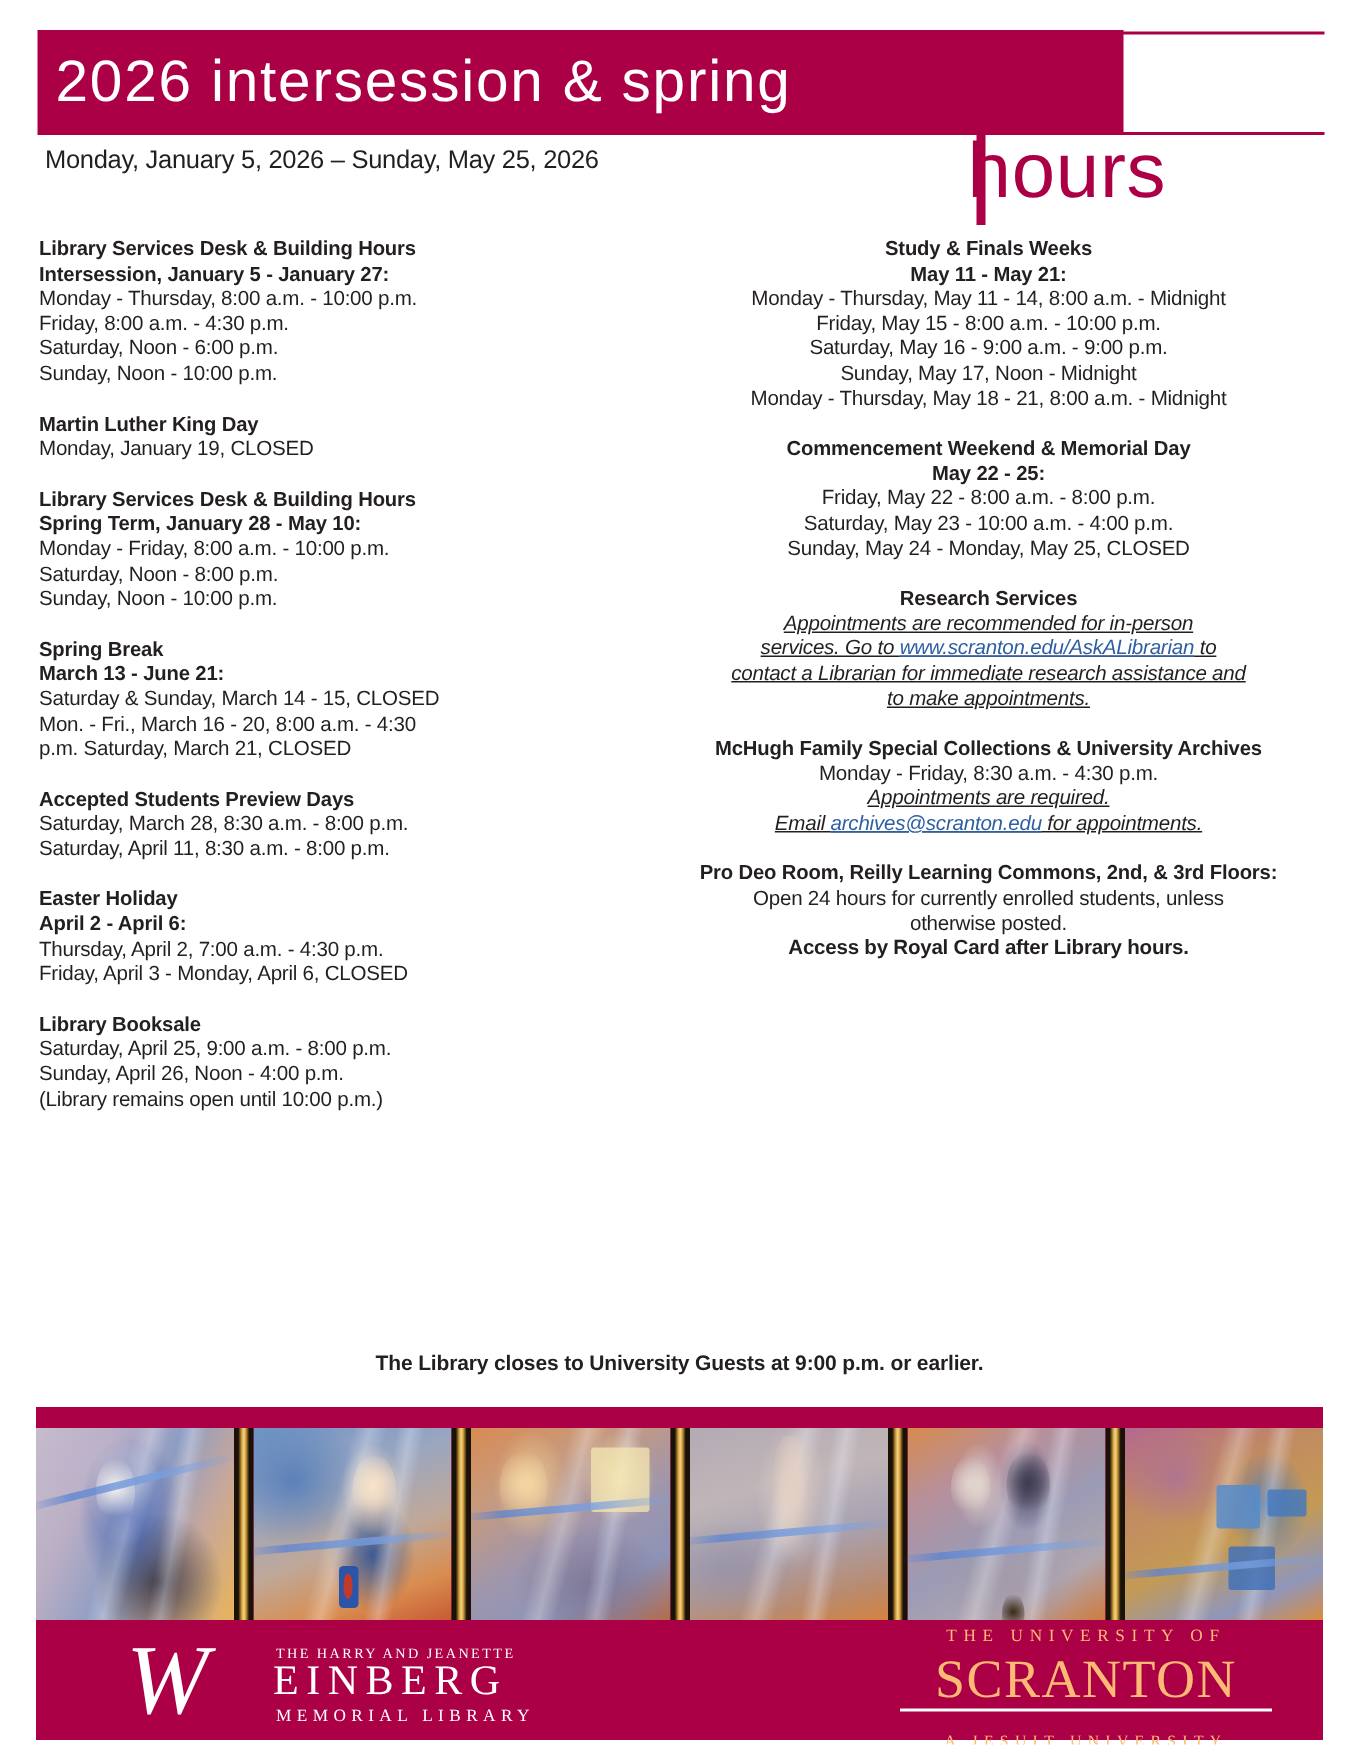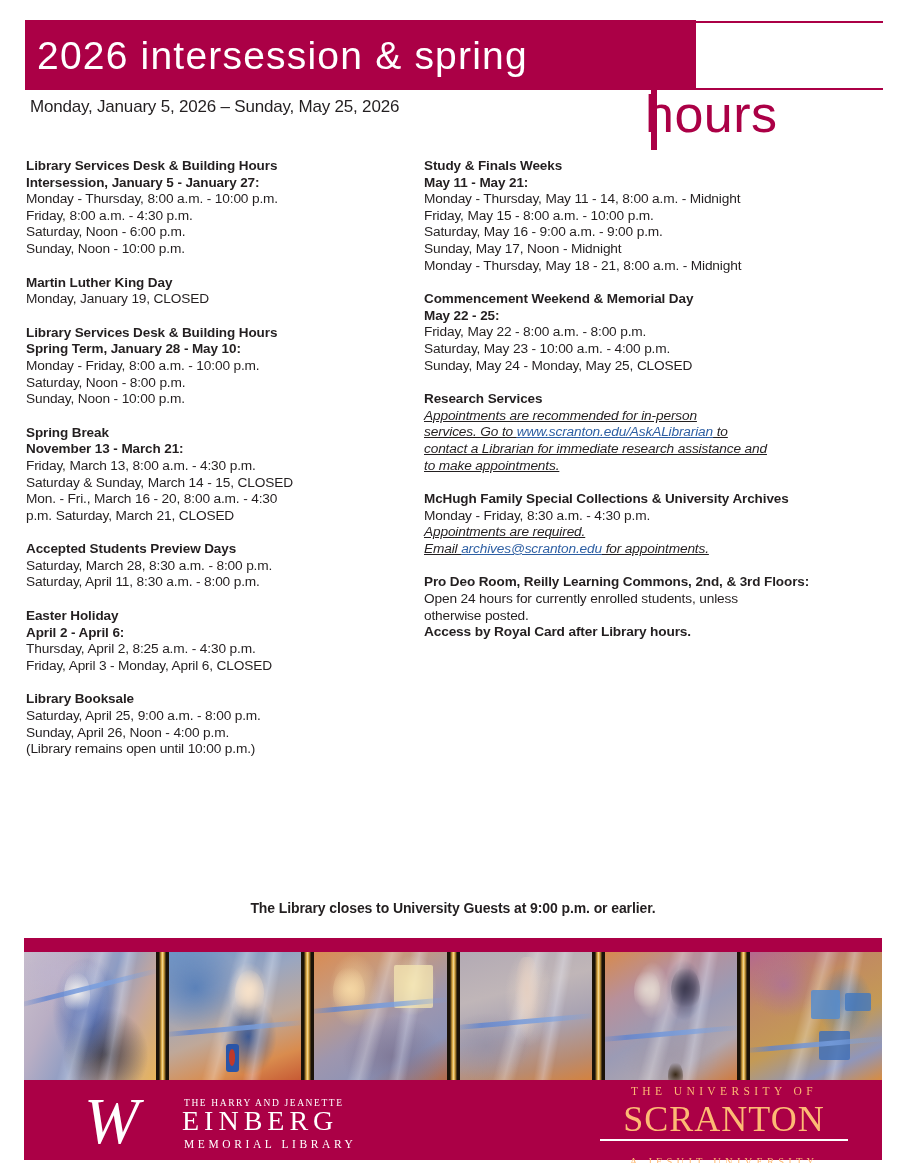--- a/index.html
+++ b/index.html
@@ -5,21 +5,21 @@
   html,body{margin:0;padding:0;background:#ffffff;}
   body{
     width:906px;height:1163px;position:relative;overflow:hidden;
     font-family:"Liberation Sans","DejaVu Sans",sans-serif;
     color:#231f20;
   }
 
   
   #header{position:absolute;left:0;top:0;width:906px;height:150px;}
   #title-block{
-    position:absolute;left:25px;top:20px;width:671px;height:70px;
+    position:absolute;left:25px;top:20px;width:724px;height:70px;
     background:#AB0046;
   }
   #title-text{
     position:absolute;left:12px;top:50%;transform:translateY(-50%);
     color:#ffffff;font-size:39px;font-weight:300;letter-spacing:1.2px;
     white-space:nowrap;line-height:1;
   }
   #rule-top{
     position:absolute;left:657px;top:21px;width:226px;height:2px;background:#AB0046;
   }
@@ -35,21 +35,21 @@
   }
   #date-range{
     position:absolute;left:30px;top:97px;
     font-size:17px;font-weight:400;color:#231f20;letter-spacing:-0.2px;white-space:nowrap;
   }
 
   
   #columns{position:absolute;left:0;top:158px;width:906px;}
   .col{position:absolute;top:0;}
   #col-left{left:26px;width:380px;}
-  #col-right{left:424px;width:470px;}
+  #col-right{left:424px;width:470px;text-align:center;}
 
   .group{margin-bottom:17px;}
   .group:last-child{margin-bottom:0;}
   .g-head{
     font-size:13.5px;font-weight:bold;line-height:16.6px;color:#231f20;
     letter-spacing:-0.1px;
   }
   .g-line{
     font-size:13.7px;font-weight:400;line-height:16.6px;color:#231f20;
     letter-spacing:-0.15px;
@@ -182,35 +182,34 @@
       </div>
       <div class="group">
         <div class="g-head">Library Services Desk &amp; Building Hours</div>
         <div class="g-head">Spring Term, January 28 - May 10:</div>
         <div class="g-line">Monday - Friday, 8:00 a.m. - 10:00 p.m.</div>
         <div class="g-line">Saturday, Noon - 8:00 p.m.</div>
         <div class="g-line">Sunday, Noon - 10:00 p.m.</div>
       </div>
       <div class="group">
         <div class="g-head">Spring Break</div>
-        <div class="g-head">November 13 - March 21:</div>
-        <div class="g-line">Friday, March 13, 8:00 a.m. - 4:30 p.m.</div>
+        <div class="g-head">March 13 - June 21:</div>
         <div class="g-line">Saturday &amp; Sunday, March 14 - 15, CLOSED</div>
         <div class="g-line">Mon. - Fri., March 16 - 20, 8:00 a.m. - 4:30</div>
         <div class="g-line">p.m. Saturday, March 21, CLOSED</div>
       </div>
       <div class="group">
         <div class="g-head">Accepted Students Preview Days</div>
         <div class="g-line">Saturday, March 28, 8:30 a.m. - 8:00 p.m.</div>
         <div class="g-line">Saturday, April 11, 8:30 a.m. - 8:00 p.m.</div>
       </div>
       <div class="group">
         <div class="g-head">Easter Holiday</div>
         <div class="g-head">April 2 - April 6:</div>
-        <div class="g-line">Thursday, April 2, 8:25 a.m. - 4:30 p.m.</div>
+        <div class="g-line">Thursday, April 2, 7:00 a.m. - 4:30 p.m.</div>
         <div class="g-line">Friday, April 3 - Monday, April 6, CLOSED</div>
       </div>
       <div class="group">
         <div class="g-head">Library Booksale</div>
         <div class="g-line">Saturday, April 25, 9:00 a.m. - 8:00 p.m.</div>
         <div class="g-line">Sunday, April 26, Noon - 4:00 p.m.</div>
         <div class="g-line">(Library remains open until 10:00 p.m.)</div>
       </div>
     </div>
 

